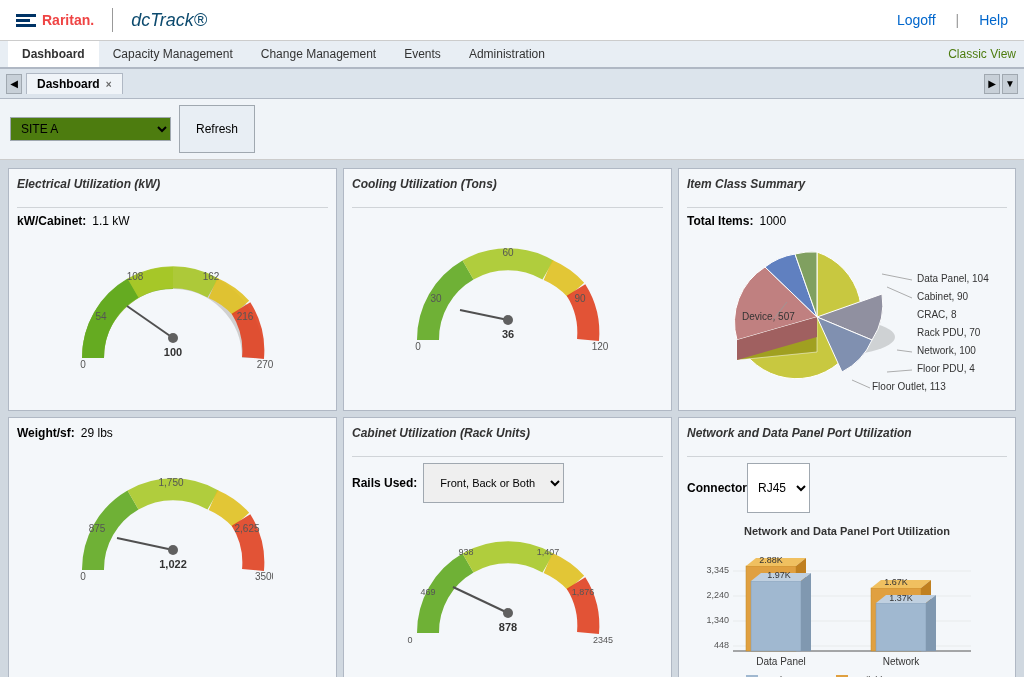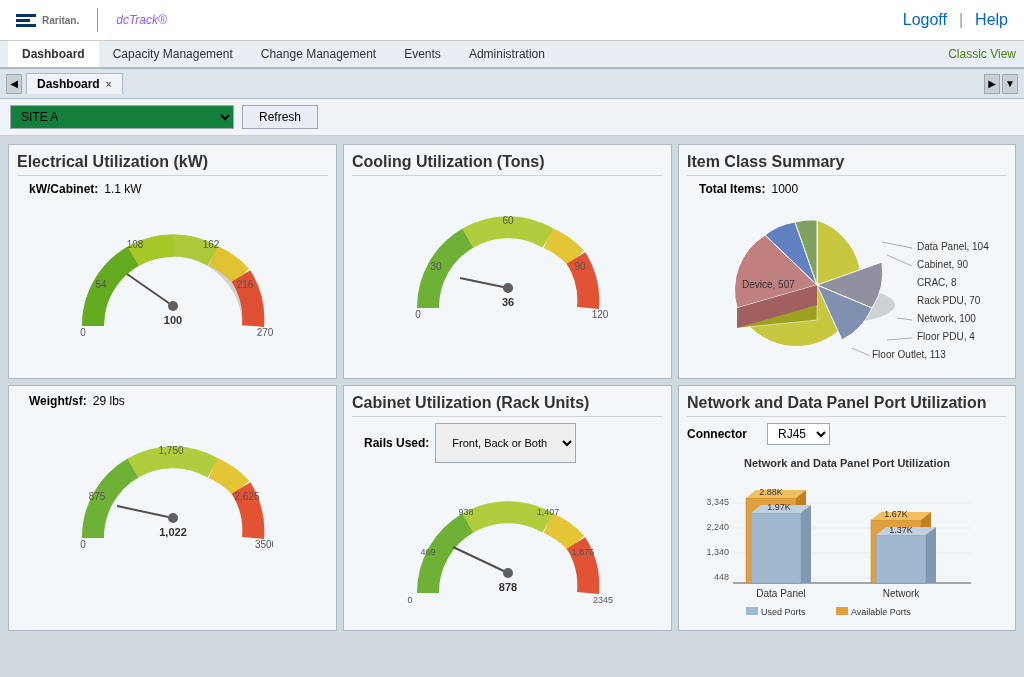--- a/index.html
+++ b/index.html
@@ -1,74 +1,74 @@
 <!DOCTYPE html>
 <html><head>
   <meta charset="utf-8">
   <style>
     * { box-sizing: border-box; margin: 0; padding: 0; }
     body { font-family: Arial, sans-serif; font-size: 12px; background: #d0d8e0; }
 
     
     .header { background: #fff; display: flex; align-items: center; justify-content: space-between; padding: 8px 16px; border-bottom: 1px solid #ccc; }
     .header-logo { display: flex; align-items: center; gap: 10px; }
-    .logo-raritan { display: flex; align-items: center; gap: 6px; font-weight: bold; font-size: 10px; color: #737373; }
+    .logo-raritan { display: flex; align-items: center; gap: 6px; font-weight: bold; font-size: 14px; color: #ef4444; }
     .logo-lines { display: flex; flex-direction: column; gap: 2px; }
     .logo-line { background: #003366; height: 3px; }
     .logo-line:nth-child(1) { width: 20px; }
     .logo-line:nth-child(2) { width: 14px; }
     .logo-line:nth-child(3) { width: 20px; }
     .logo-divider { width: 1px; height: 24px; background: #999; margin: 0 8px; }
-    .logo-dctrack { font-size: 12px; color: #8b5cf6; font-style: italic; }
-    .header-links { display: flex; gap: 12px; font-size: 16px; }
+    .logo-dctrack { font-size: 18px; color: #0c4a6e; font-style: italic; }
+    .header-links { display: flex; gap: 20px; font-size: 14px; }
     .header-links a { color: #0066cc; text-decoration: none; }
     .header-links .sep { color: #999; }
 
     
     .nav { background: #e8eef4; border-bottom: 2px solid #b0b8c4; display: flex; align-items: center; justify-content: space-between; padding: 0 8px; }
     .nav-items { display: flex; }
     .nav-item { padding: 6px 14px; cursor: pointer; color: #333; font-size: 12px; }
     .nav-item.active { background: #fff; font-weight: bold; }
     .nav-right { color: #4d7c0f; font-size: 12px; cursor: pointer; }
 
     
     .tab-bar { background: #dce4ec; display: flex; align-items: center; padding: 4px 6px; border-bottom: 1px solid #b0b8c4; justify-content: space-between; }
     .tab-bar-left { display: flex; align-items: center; gap: 4px; }
     .tab-nav-btn { width: 16px; height: 20px; background: #c8d0d8; border: 1px solid #a0a8b0; cursor: pointer; display: flex; align-items: center; justify-content: center; font-size: 10px; }
     .tab { background: #f0f4f8; border: 1px solid #b0b8c4; border-bottom: none; padding: 3px 10px; display: flex; align-items: center; gap: 6px; font-size: 12px; font-weight: bold; }
     .tab-close { cursor: pointer; color: #666; font-size: 10px; }
     .tab-bar-right { display: flex; gap: 2px; }
 
     
     .toolbar { background: #f0f4f8; padding: 6px 10px; border-bottom: 1px solid #ccc; display: flex; align-items: center; gap: 8px; }
-    .site-select { width: 224px; padding: 3px 6px; border: 1px solid #a0a8b0; background: #15803d; font-size: 12px; }
-    .refresh-btn { padding: 4px 16px; background: #e8eef4; border: 1px solid #a0a8b0; cursor: pointer; font-size: 12px; }
+    .site-select { width: 161px; padding: 3px 6px; border: 1px solid #a0a8b0; background: #4d7c0f; font-size: 12px; }
+    .refresh-btn { padding: 16px 16px; background: #e8eef4; border: 1px solid #a0a8b0; cursor: pointer; font-size: 12px; }
 
     
     .dashboard { padding: 8px; display: grid; grid-template-columns: 1fr 1fr 1fr; grid-template-rows: auto auto; gap: 6px; background: #d0d8e0; }
     .widget { background: #f4f7fa; border: 1px solid #b0b8c4; padding: 8px; }
-    .widget-title { font-weight: bold; font-size: 16px; color: #333; border-bottom: 1px solid #d0d4d8; padding-bottom: 4px; margin-bottom: 6px; }
+    .widget-title { font-weight: bold; font-size: 12px; color: #333; border-bottom: 1px solid #d0d4d8; padding-bottom: 16px; margin-bottom: 6px; font-style: italic; }
     .widget-value { font-size: 12px; color: #000000; }
-    .kv-row { display: flex; align-items: baseline; gap: 6px; margin-bottom: 4px; margin-left: 12px; }
+    .kv-row { display: flex; align-items: baseline; gap: 6px; margin-bottom: 4px; }
     .kv-label { font-weight: bold; font-size: 12px; }
 
     
     .gauge-container { display: flex; justify-content: center; align-items: center; padding: 6px 0; }
 
     
     .pie-container { display: flex; justify-content: center; align-items: flex-end; gap: 10px; margin-top: 4px; }
 
     
     .bar-chart-area { padding: 4px; }
     .bar-chart-title { text-align: center; font-size: 11px; font-weight: bold; color: #333; margin-bottom: 6px; }
 
     
-    .connector-row { display: flex; align-items: center; gap: 20px; margin-bottom: 8px; }
+    .connector-row { display: flex; align-items: center; gap: 0; margin-bottom: 8px; }
     .connector-label { font-weight: bold; font-size: 12px; }
-    .connector-select { padding: 2px 6px; border: 1px solid #a0a8b0; background: #fff; font-size: 12px; }
+    .connector-select { padding: 16px 6px; border: 1px solid #a0a8b0; background: #fff; font-size: 12px; }
 
     svg text { font-family: Arial, sans-serif; }
   </style>
 </head>
 <body>
 
 <div class="header">
   <div class="header-logo">
     <div class="logo-raritan">
       <div class="logo-lines">

